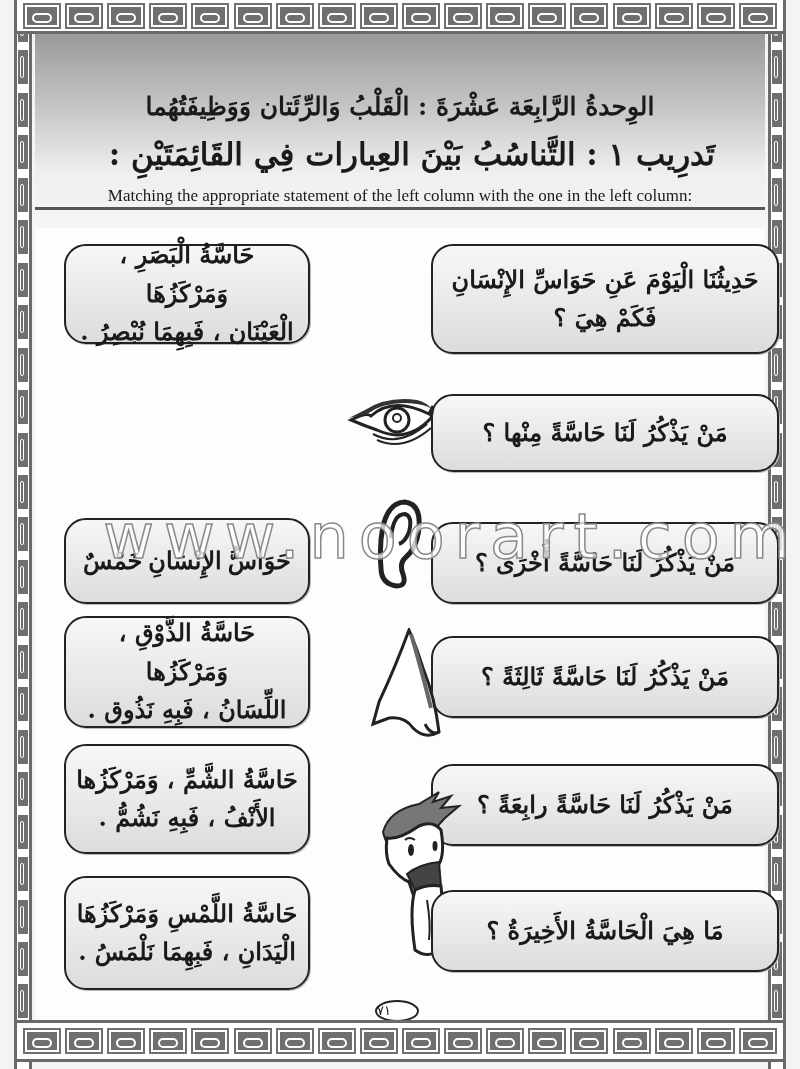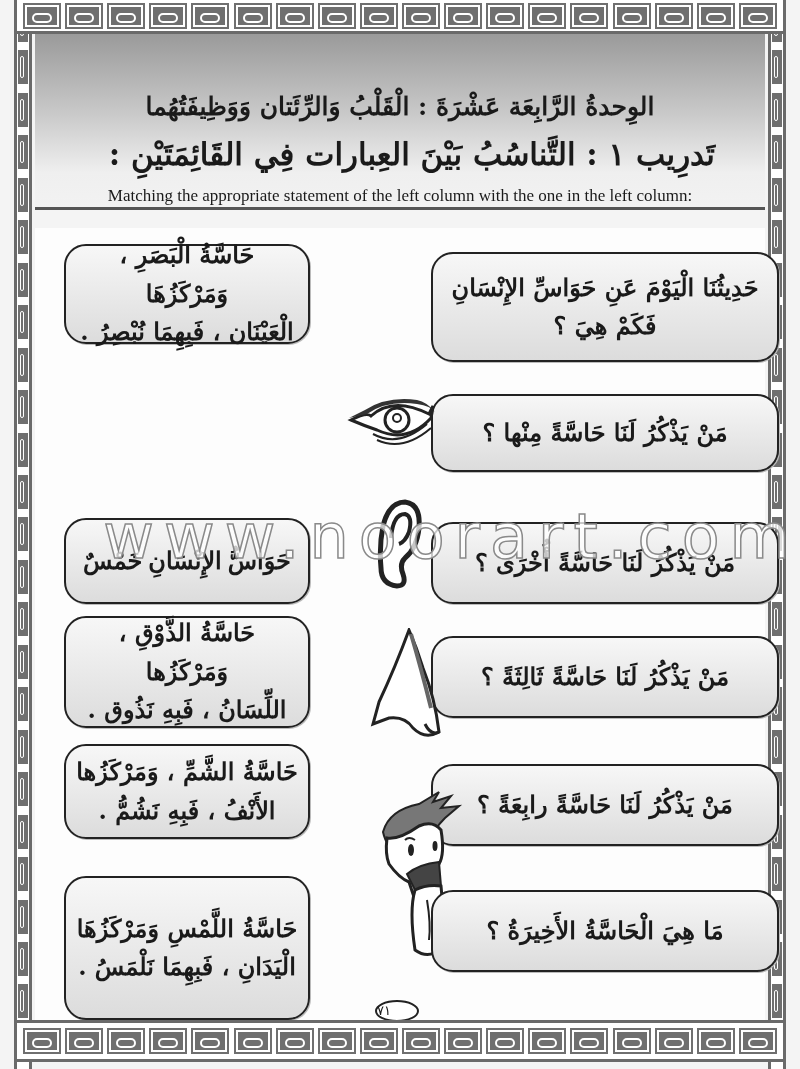--- a/index.html
+++ b/index.html
@@ -172,21 +172,21 @@
 </div>
 
 <div class="content">
 
   <div class="box answer" style="top:16px;height:100px;">
     <div>
         <span>حَاسَّةُ الْبَصَرِ ، وَمَرْكَزُهَا</span>
         <span>الْعَيْنَان ، فَبِهِمَا نُبْصِرُ .</span>
       </div>
   </div>
-  <div class="box question" style="top:16px;height:110px;margin-top:8px;">
+  <div class="box question" style="top:16px;height:110px;">
     <div>
         <span>حَدِيثُنَا الْيَوْمَ عَنِ حَوَاسِّ الإِنْسَانِ</span>
         <span>فَكَمْ هِيَ ؟</span>
       </div>
   </div>
 
   <div class="box question" style="top:166px;height:78px;">
     <div>
         <span>مَنْ يَذْكُرُ لَنَا حَاسَّةً مِنْها ؟</span>
       </div>
@@ -225,21 +225,21 @@
     <div>
         <span>مَنْ يَذْكُرُ لَنَا حَاسَّةً ثَالِثَةً ؟</span>
       </div>
   </div>
   <svg class="illus" style="left:334px;top:400px;" width="80" height="122" viewBox="0 0 80 122">
     <path d="M40 2 Q26 40 10 74 L4 96 L20 90 Q36 88 44 100 Q56 112 70 104 Q66 70 54 40 Q48 20 40 2 Z" fill="#fff" stroke="#222" stroke-width="3"></path>
     <path d="M42 6 Q52 40 62 80" fill="none" stroke="#666" stroke-width="4"></path>
     <path d="M56 96 Q62 108 70 104" fill="none" stroke="#222" stroke-width="3"></path>
   </svg>
 
-  <div class="box answer" style="top:516px;height:95px;justify-content:center;">
+  <div class="box answer" style="top:516px;height:110px;justify-content:center;">
     <div>
         <span>حَاسَّةُ الشَّمِّ ، وَمَرْكَزُها</span>
         <span>الأَنْفُ ، فَبِهِ نَشُمُّ .</span>
       </div>
   </div>
   <div class="box question" style="top:536px;height:82px;">
     <div>
         <span>مَنْ يَذْكُرُ لَنَا حَاسَّةً رابِعَةً ؟</span>
       </div>
   </div>
@@ -247,21 +247,21 @@
     <path d="M4 42 Q10 20 40 14 L60 2 L54 12 L72 6 L62 18 L80 16 L66 28 Q60 34 56 40 L20 58 Q8 60 4 42 Z" fill="#777" stroke="#222" stroke-width="2"></path>
     <path d="M8 48 Q6 64 10 74 Q20 88 30 92 L36 110 Q44 80 60 74 Q66 64 62 40 Q54 30 40 36 Q20 50 8 48 Z" fill="#fff" stroke="#222" stroke-width="3"></path>
     <ellipse cx="32" cy="60" rx="3" ry="6" fill="#222"></ellipse>
     <ellipse cx="56" cy="56" rx="2.5" ry="5" fill="#222"></ellipse>
     <path d="M26 50 Q30 46 36 50" fill="none" stroke="#222" stroke-width="2"></path>
     <path d="M28 84 Q40 74 60 72 L62 96 Q50 100 36 100 Z" fill="#444" stroke="#222" stroke-width="2"></path>
     <path d="M36 100 Q30 120 36 160 Q50 170 62 158 Q66 130 62 96 Q48 94 36 100 Z" fill="#fff" stroke="#222" stroke-width="3"></path>
     <path d="M48 110 Q52 134 50 150" fill="none" stroke="#222" stroke-width="2"></path>
   </svg>
 
-  <div class="box answer" style="top:648px;height:144px;">
+  <div class="box answer" style="top:648px;height:114px;">
     <div>
         <span>حَاسَّةُ اللَّمْسِ وَمَرْكَزُهَا</span>
         <span>الْيَدَانِ ، فَبِهِمَا نَلْمَسُ .</span>
       </div>
   </div>
   <div class="box question" style="top:662px;height:82px;">
     <div>
         <span>مَا هِيَ الْحَاسَّةُ الأَخِيرَةُ ؟</span>
       </div>
   </div>

